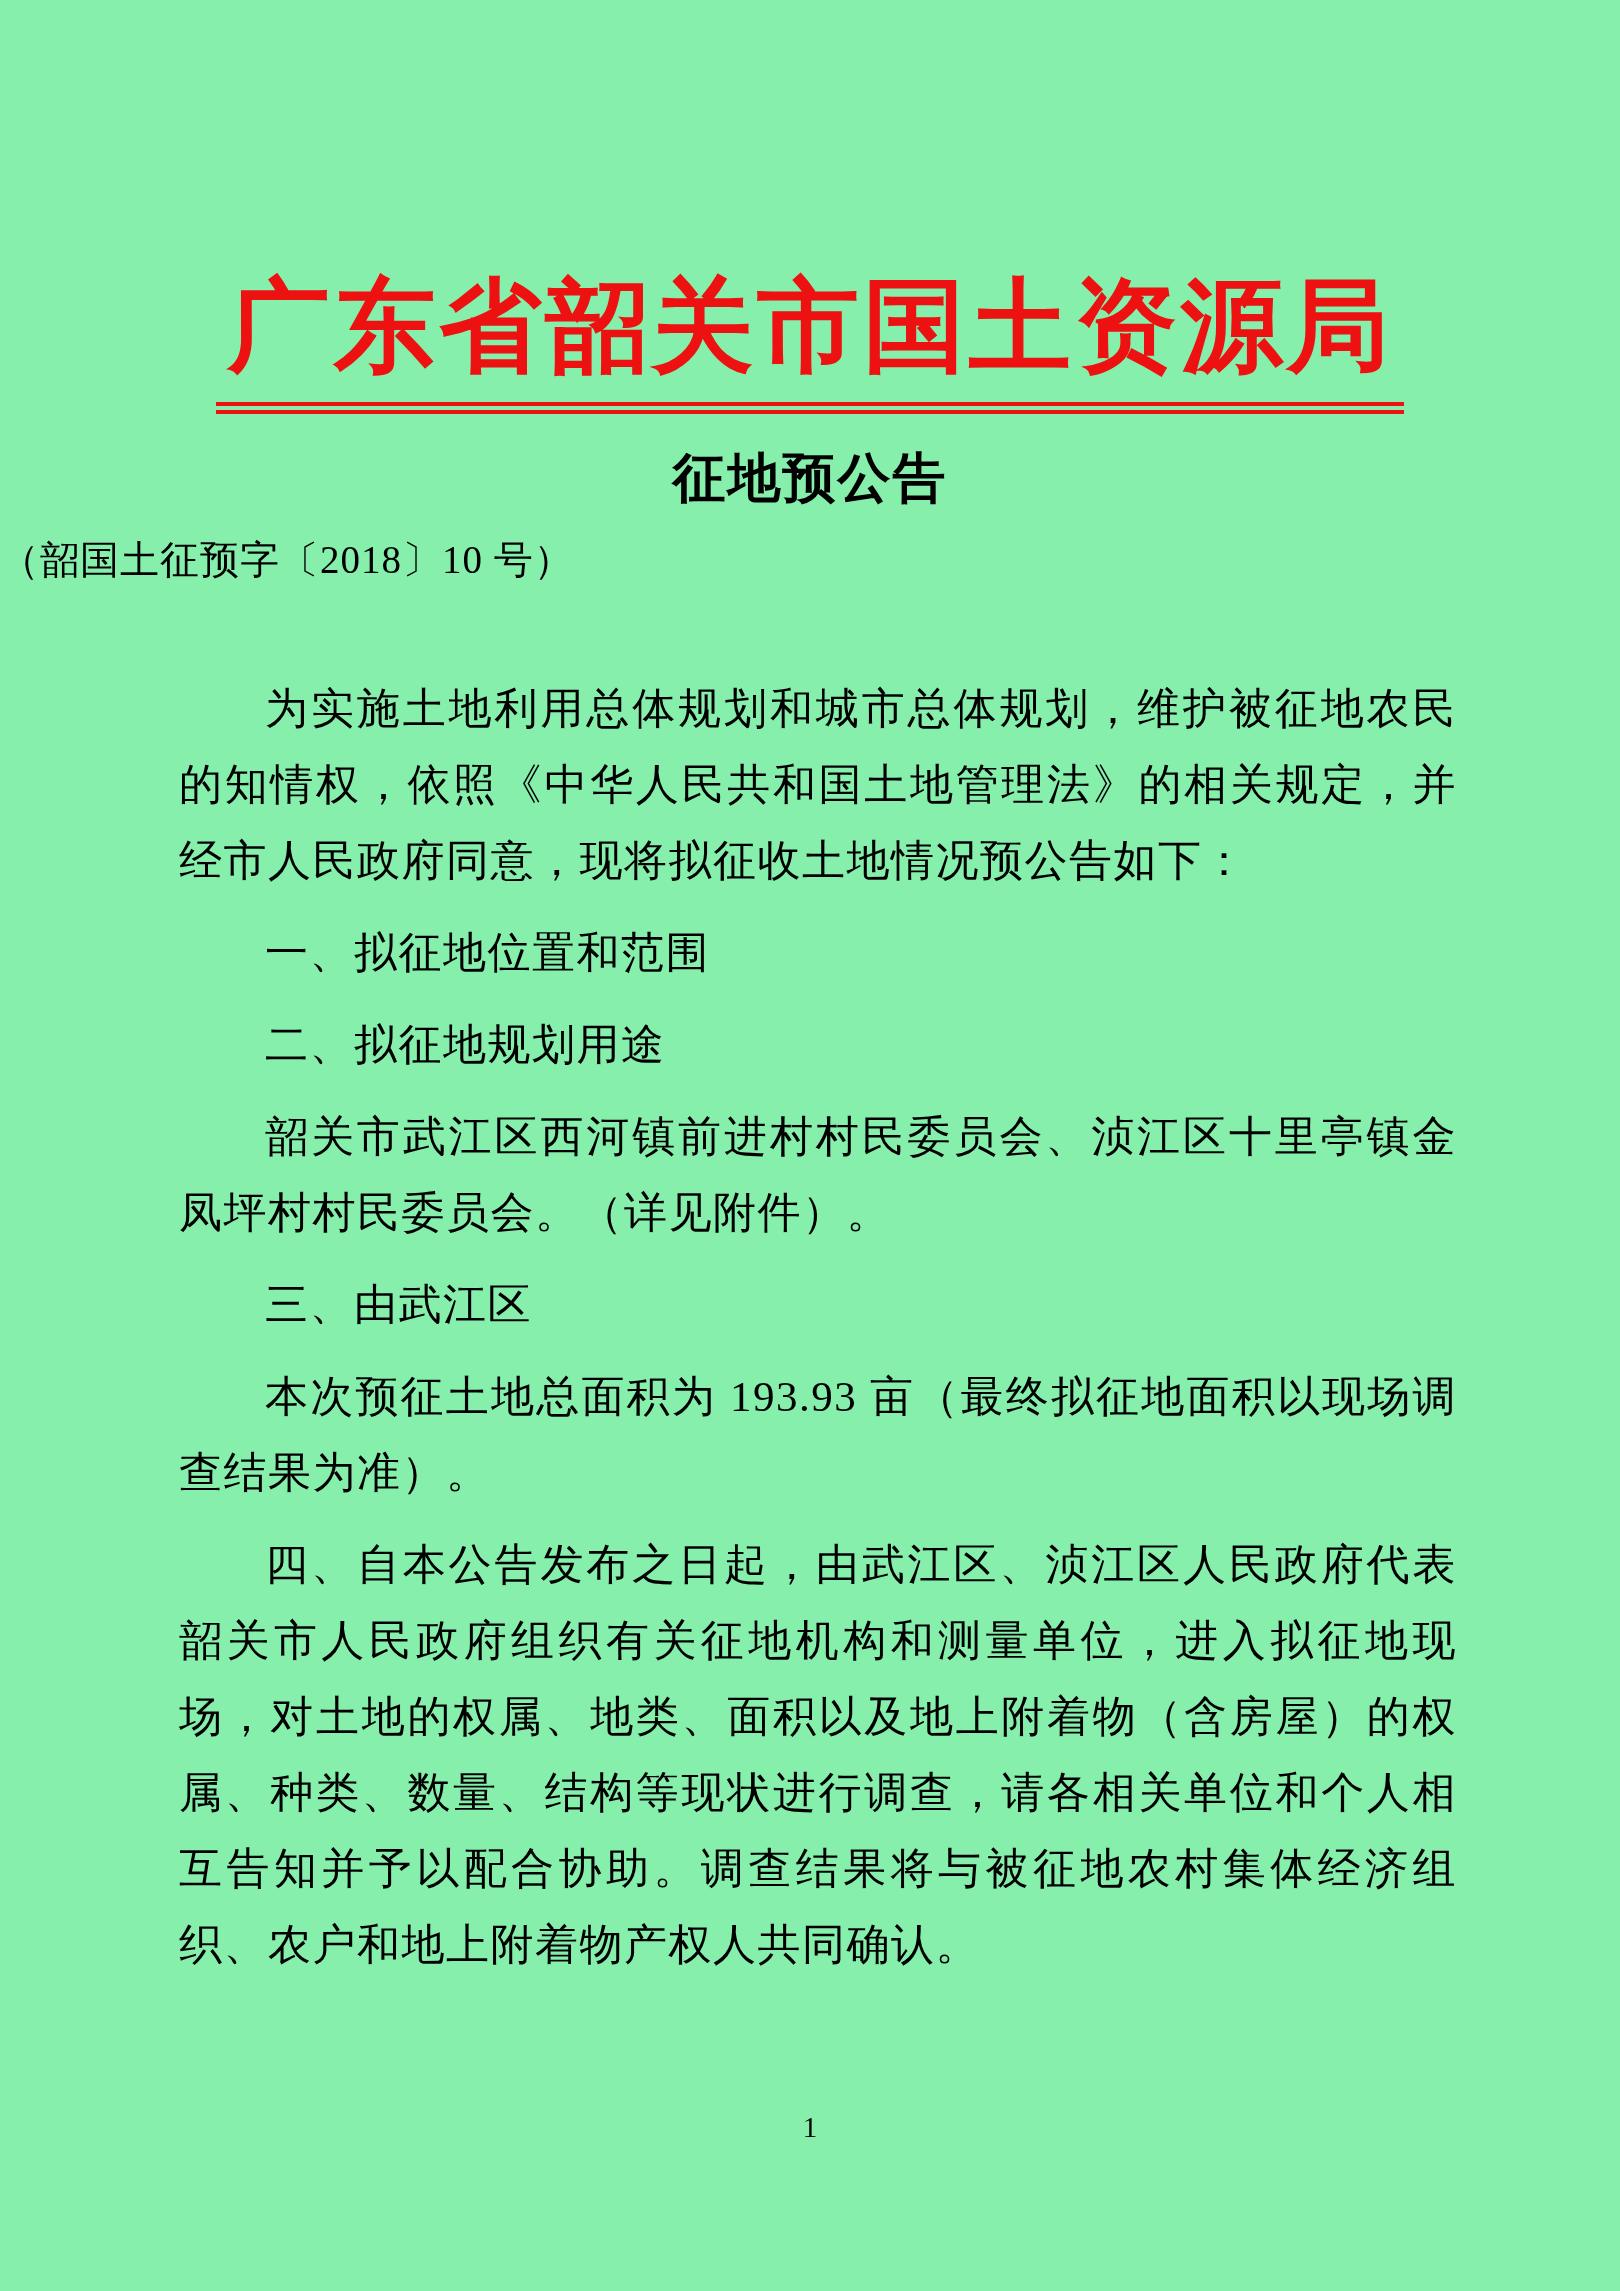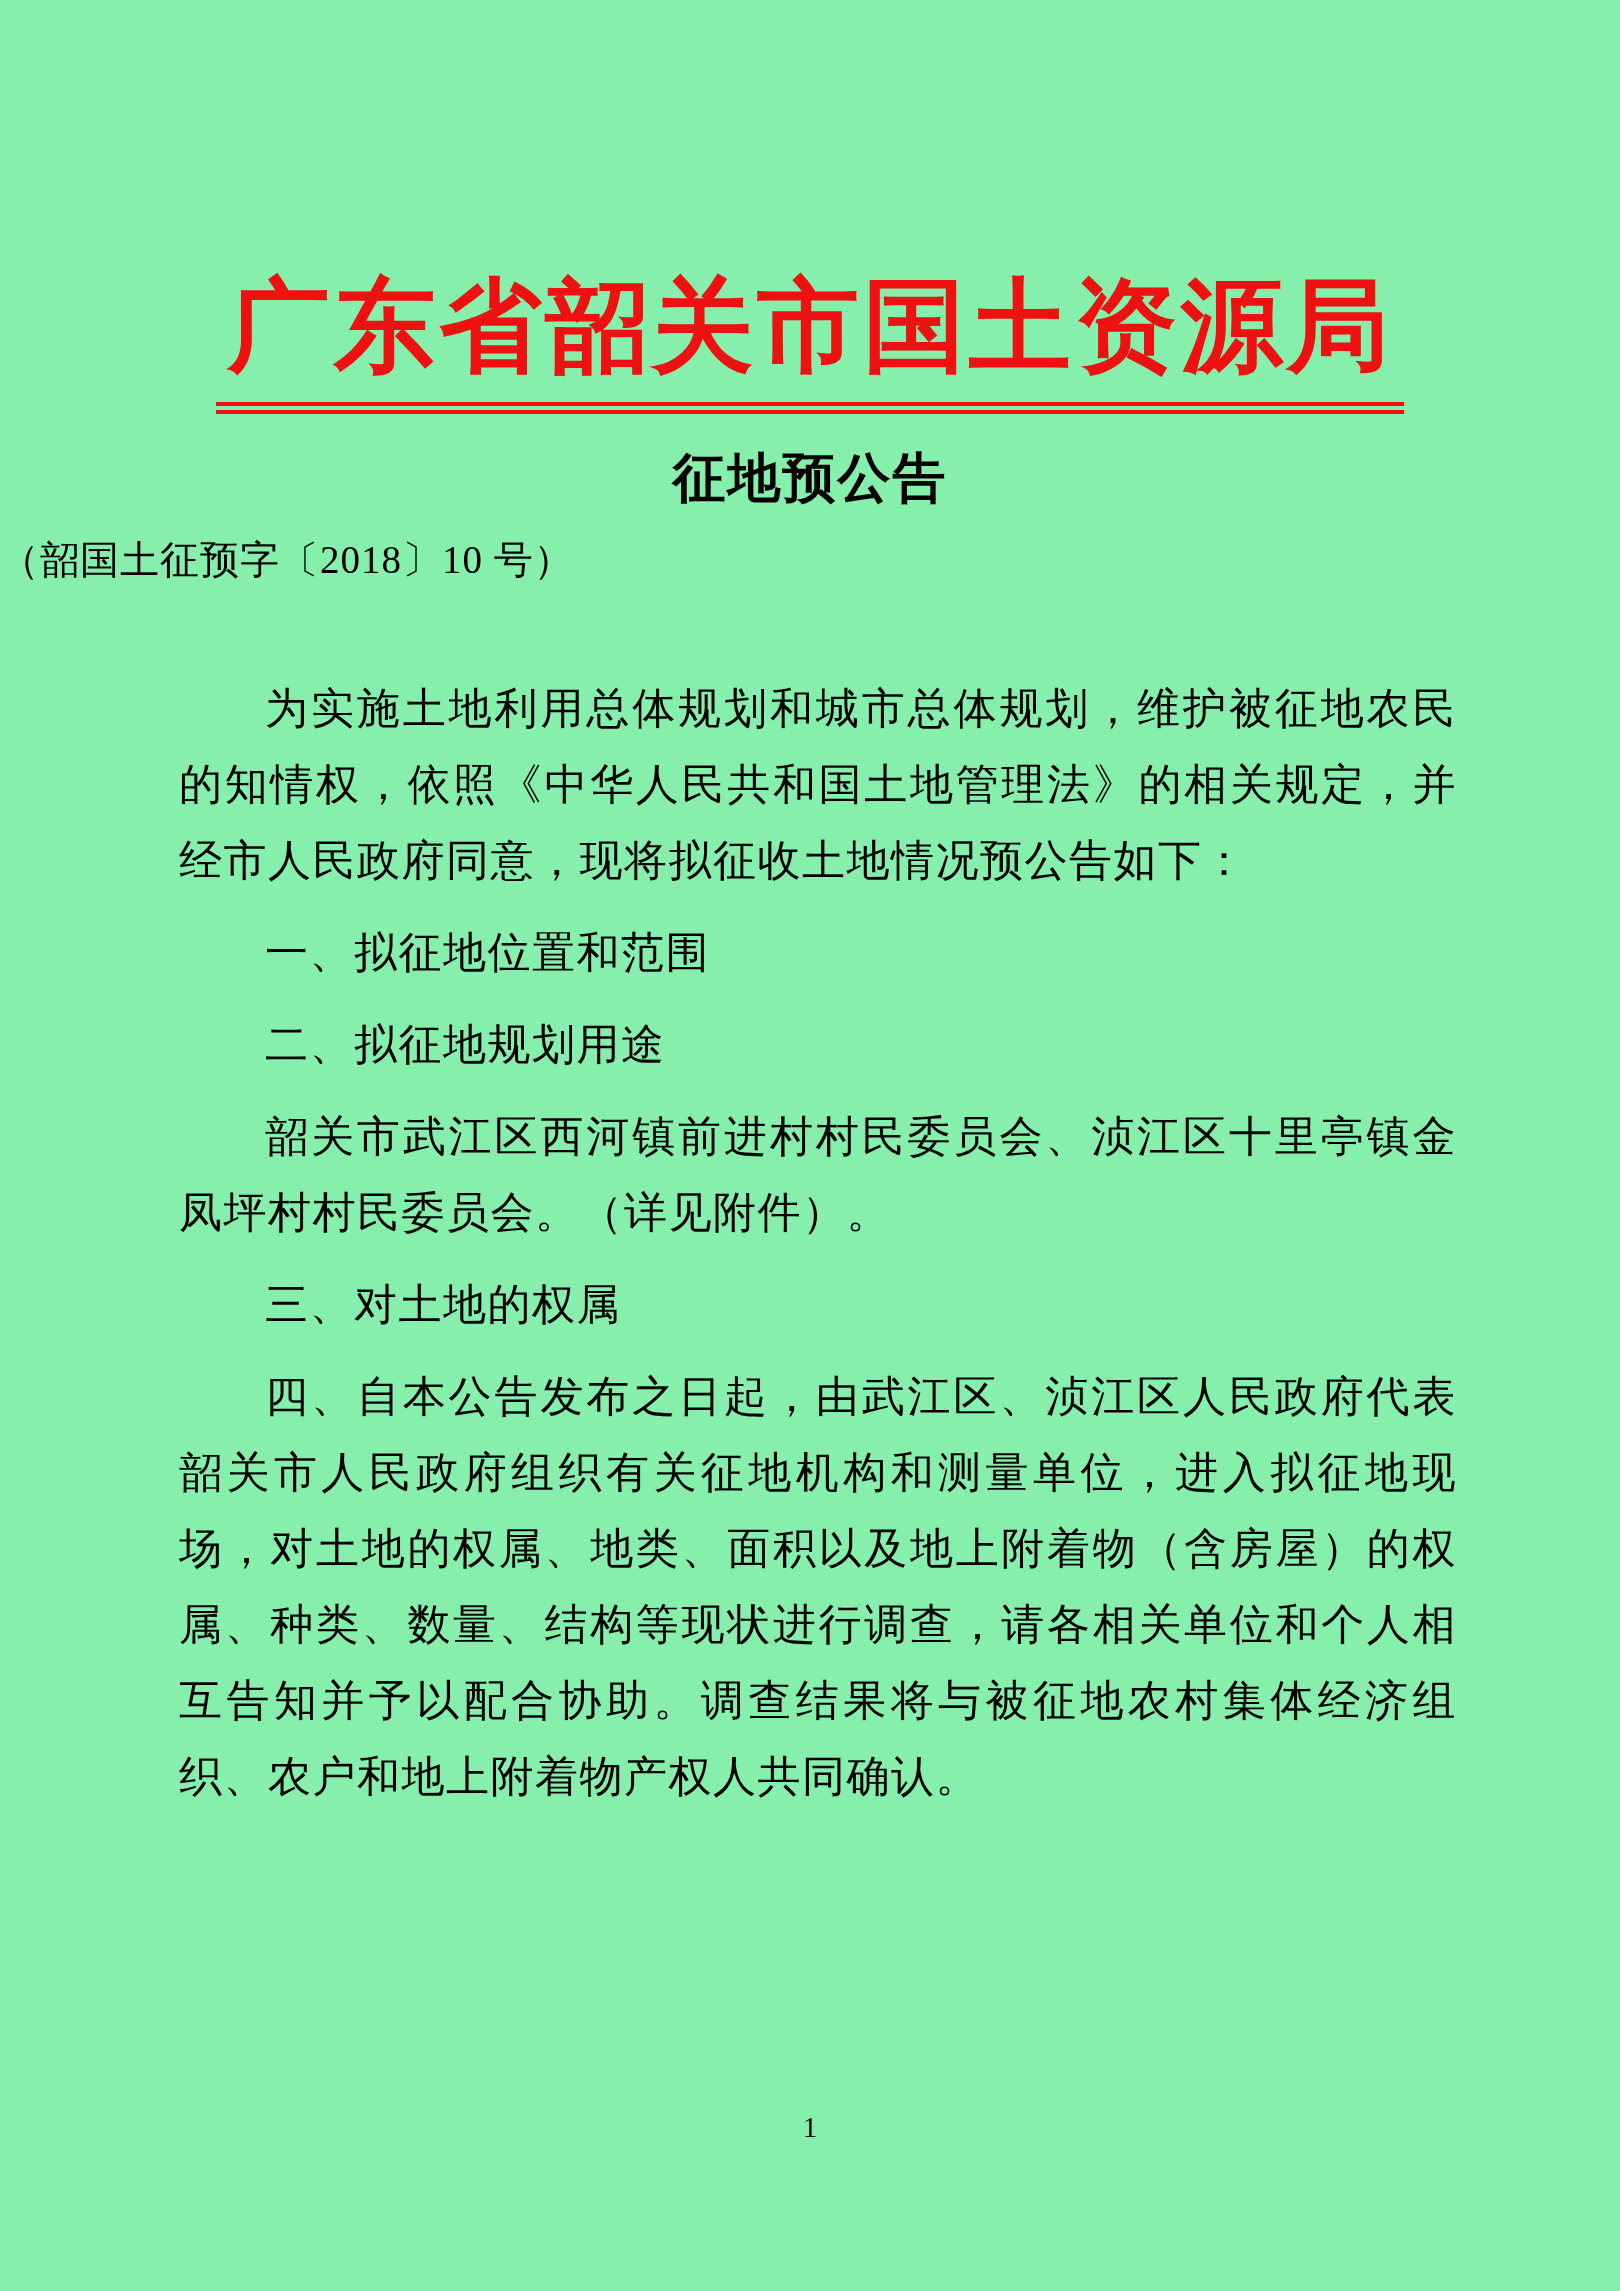--- a/index.html
+++ b/index.html
@@ -91,21 +91,22 @@
 
   <h2 class="notice-title">征地预公告</h2>
 
   <div class="doc-number">（韶国土征预字〔2018〕10 号）</div>
 
   <article class="body-text">
     <p class="para">为实施土地利用总体规划和城市总体规划，维护被征地农民的知情权，依照《中华人民共和国土地管理法》的相关规定，并经市人民政府同意，现将拟征收土地情况预公告如下：</p>
     <p class="para">一、拟征地位置和范围</p>
     <p class="para">二、拟征地规划用途</p>
     <p class="para">韶关市武江区西河镇前进村村民委员会、浈江区十里亭镇金凤坪村村民委员会。（详见附件）。</p>
-    <p class="para">三、对土地的权属</p>
+    <p class="para">三、由武江区</p>
+    <p class="para">本次预征土地总面积为 193.93 亩（最终拟征地面积以现场调查结果为准）。</p>
     <p class="para">四、自本公告发布之日起，由武江区、浈江区人民政府代表韶关市人民政府组织有关征地机构和测量单位，进入拟征地现场，对土地的权属、地类、面积以及地上附着物（含房屋）的权属、种类、数量、结构等现状进行调查，请各相关单位和个人相互告知并予以配合协助。调查结果将与被征地农村集体经济组织、农户和地上附着物产权人共同确认。</p>
   </article>
 
   <div class="footer">
     <span class="page-number">1</span>
   </div>
 
 </div>
 
 

